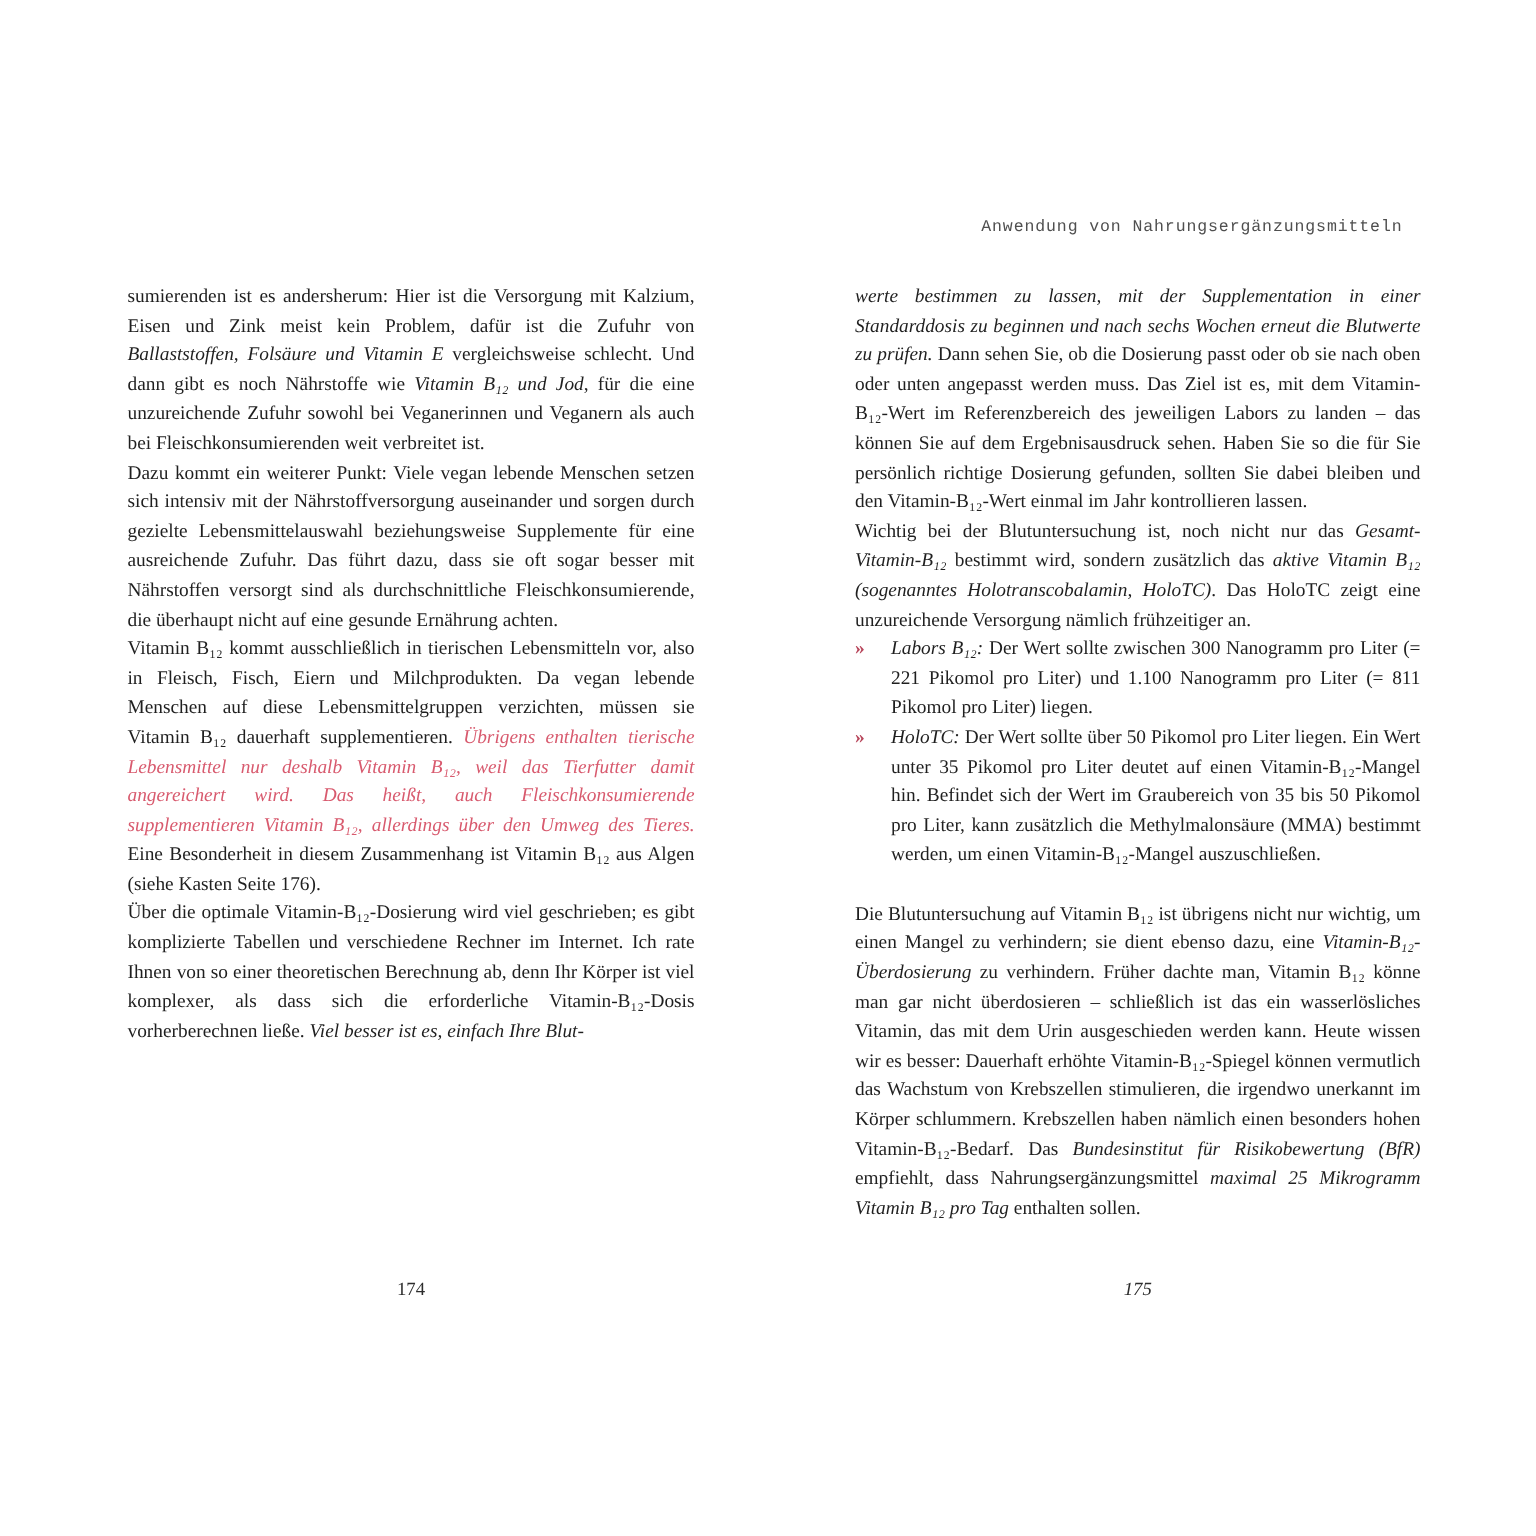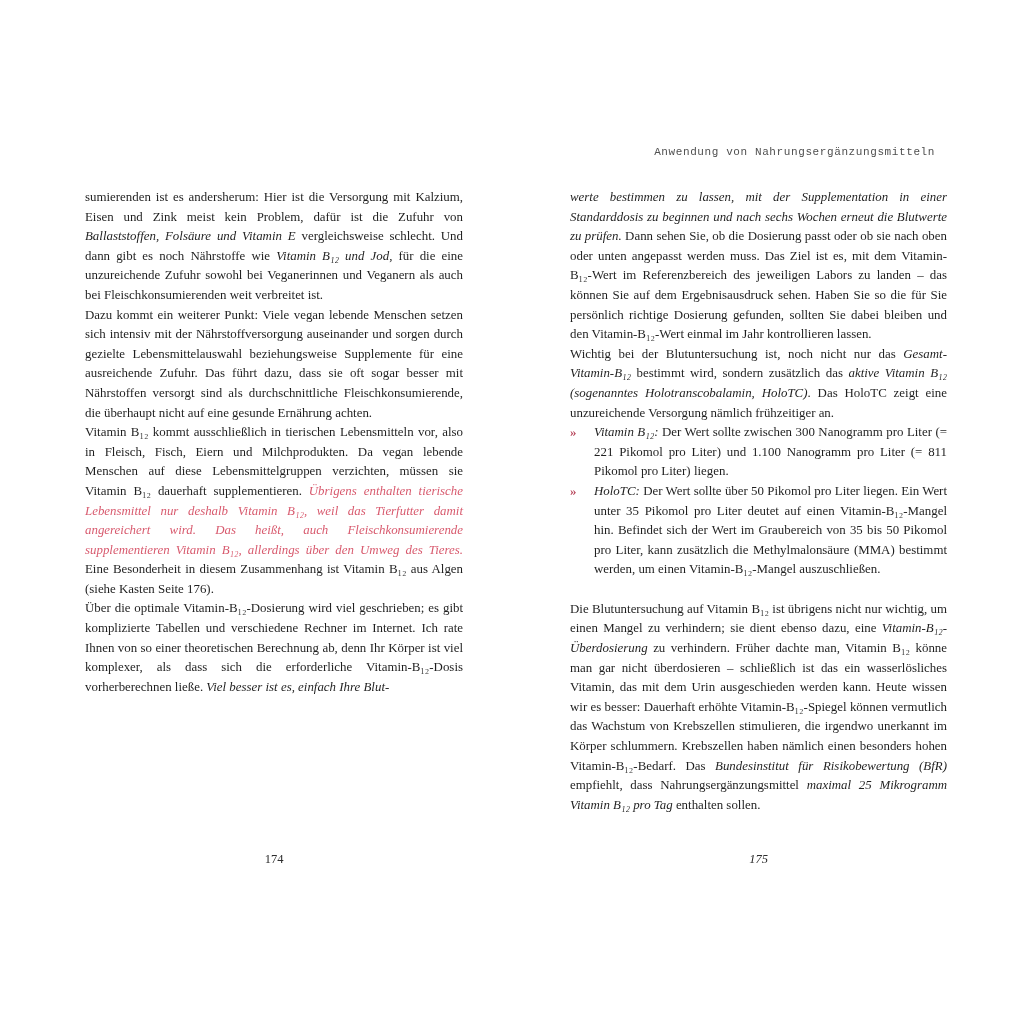--- a/index.html
+++ b/index.html
@@ -71,21 +71,21 @@
     <p><span>Dazu kommt ein weiterer Punkt: Viele vegan lebende Menschen setzen sich intensiv mit der Nährstoffversorgung auseinander und sorgen durch gezielte Lebensmittelauswahl beziehungsweise Supplemente für eine ausreichende Zufuhr. Das führt dazu, dass sie oft sogar besser mit Nährstoffen versorgt sind als durchschnittliche Fleischkonsumierende, die überhaupt nicht auf eine gesunde Ernährung achten.</span></p>
     <p><span>Vitamin B₁₂ kommt ausschließlich in tierischen Lebensmitteln vor, also in Fleisch, Fisch, Eiern und Milchprodukten. Da vegan lebende Menschen auf diese Lebensmittelgruppen verzichten, müssen sie Vitamin B₁₂ dauerhaft supplementieren. </span><span class="run-pi">Übrigens enthalten tierische Lebensmittel nur deshalb Vitamin B₁₂, weil das Tierfutter damit angereichert wird. Das heißt, auch Fleischkonsumierende supplementieren Vitamin B₁₂, allerdings über den Umweg des Tieres.</span><span> Eine Besonderheit in diesem Zusammenhang ist Vitamin B₁₂ aus Algen (siehe Kasten Seite 176).</span></p>
     <p><span>Über die optimale Vitamin-B₁₂-Dosierung wird viel geschrieben; es gibt komplizierte Tabellen und verschiedene Rechner im Internet. Ich rate Ihnen von so einer theoretischen Berechnung ab, denn Ihr Körper ist viel komplexer, als dass sich die erforderliche Vitamin-B₁₂-Dosis vorherberechnen ließe. </span><span class="run-i">Viel besser ist es, einfach Ihre Blut-</span></p>
   </div>
 
 <div class="col page-right-col" id="page-right">
     <p><span class="run-i">werte bestimmen zu lassen, mit der Supplementation in einer Standarddosis zu beginnen und nach sechs Wochen erneut die Blutwerte zu prüfen.</span><span> Dann sehen Sie, ob die Dosierung passt oder ob sie nach oben oder unten angepasst werden muss. Das Ziel ist es, mit dem Vitamin-B₁₂-Wert im Referenzbereich des jeweiligen Labors zu landen – das können Sie auf dem Ergebnisausdruck sehen. Haben Sie so die für Sie persönlich richtige Dosierung gefunden, sollten Sie dabei bleiben und den Vitamin-B₁₂-Wert einmal im Jahr kontrollieren lassen.</span></p>
     <p><span>Wichtig bei der Blutuntersuchung ist, noch nicht nur das </span><span class="run-i">Gesamt-Vitamin-B₁₂</span><span> bestimmt wird, sondern zusätzlich das </span><span class="run-i">aktive Vitamin B₁₂ (sogenanntes Holotranscobalamin, HoloTC)</span><span>. Das HoloTC zeigt eine unzureichende Versorgung nämlich frühzeitiger an.</span></p>
     <div class="bullet">
       <span class="marker">»</span>
-      <span class="bullet-body"><span class="run-i">Vitamin B₁₂:</span><span> Der Wert sollte zwischen 300 Nanogramm pro Liter (= 221 Pikomol pro Liter) und 1.100 Nanogramm pro Liter (= 811 Pikomol pro Liter) liegen.</span></span>
+      <span class="bullet-body"><span class="run-i">Labors B₁₂:</span><span> Der Wert sollte zwischen 300 Nanogramm pro Liter (= 221 Pikomol pro Liter) und 1.100 Nanogramm pro Liter (= 811 Pikomol pro Liter) liegen.</span></span>
     </div>
     <div class="bullet">
       <span class="marker">»</span>
       <span class="bullet-body"><span class="run-i">HoloTC:</span><span> Der Wert sollte über 50 Pikomol pro Liter liegen. Ein Wert unter 35 Pikomol pro Liter deutet auf einen Vitamin-B₁₂-Mangel hin. Befindet sich der Wert im Graubereich von 35 bis 50 Pikomol pro Liter, kann zusätzlich die Methylmalonsäure (MMA) bestimmt werden, um einen Vitamin-B₁₂-Mangel auszuschließen.</span></span>
     </div>
     <div class="gap"></div>
     <p><span>Die Blutuntersuchung auf Vitamin B₁₂ ist übrigens nicht nur wichtig, um einen Mangel zu verhindern; sie dient ebenso dazu, eine </span><span class="run-i">Vitamin-B₁₂-Überdosierung</span><span> zu verhindern. Früher dachte man, Vitamin B₁₂ könne man gar nicht überdosieren – schließlich ist das ein wasserlösliches Vitamin, das mit dem Urin ausgeschieden werden kann. Heute wissen wir es besser: Dauerhaft erhöhte Vitamin-B₁₂-Spiegel können vermutlich das Wachstum von Krebszellen stimulieren, die irgendwo unerkannt im Körper schlummern. Krebszellen haben nämlich einen besonders hohen Vitamin-B₁₂-Bedarf. Das </span><span class="run-i">Bundesinstitut für Risikobewertung (BfR)</span><span> empfiehlt, dass Nahrungsergänzungsmittel </span><span class="run-i">maximal 25 Mikrogramm Vitamin B₁₂ pro Tag</span><span> enthalten sollen.</span></p>
   </div>
 
 <div class="page-number pn-left">174</div>

